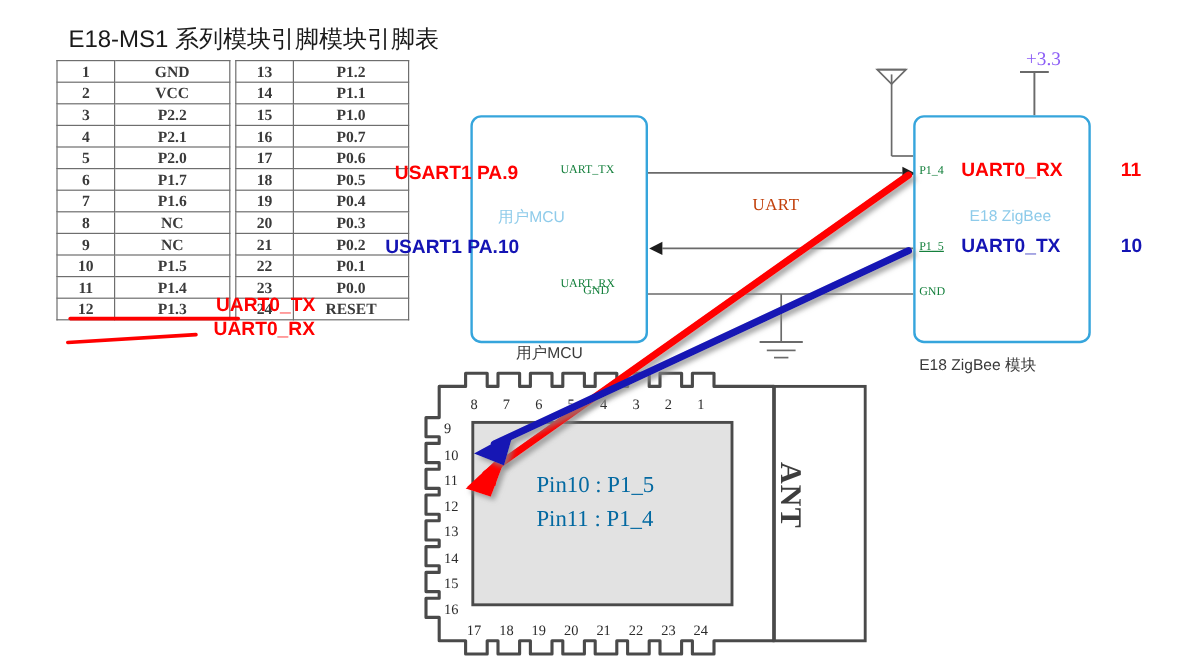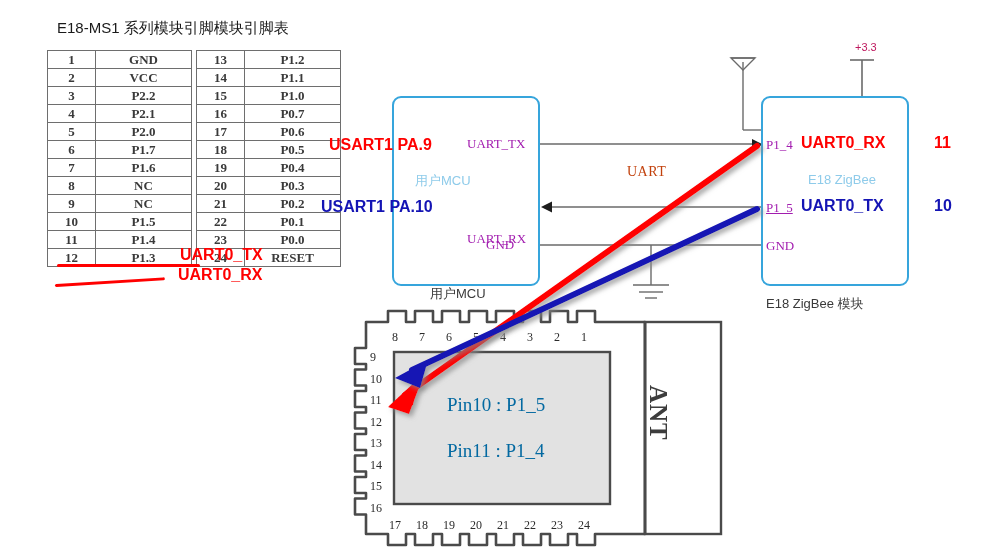--- a/index.html
+++ b/index.html
@@ -10,21 +10,21 @@
     font-family:"Liberation Sans", sans-serif;
     overflow:hidden;
     position:relative;
   }
   .stage{position:absolute;left:0;top:0;width:996px;height:548px;}
 
   
   #pin-table-title{
     position:absolute;left:57px;top:19px;
     font-family:"Liberation Sans", sans-serif;
-    font-size:15px;color:#1a1a1a;white-space:nowrap;
+    font-size:20px;color:#1a1a1a;white-space:nowrap;
   }
 
   
   .pin-table-wrap{position:absolute;left:47px;top:50px;display:flex;}
   table.pintab{
     border-collapse:collapse;
     font-family:"Liberation Serif", serif;
     font-weight:bold;
     font-size:13px;
     color:#3a3a3a;
@@ -93,21 +93,21 @@
     font-family:"Liberation Sans", sans-serif;
     font-size:13px;white-space:nowrap;
   }
   #mcu-caption{left:430px;top:285px;}
   #zig-caption{left:766px;top:295px;}
 
   
   .pin-lbl{
     position:absolute;
     font-family:"Liberation Serif", serif;
-    font-size:13px;color:#a21caf;white-space:nowrap;
+    font-size:10px;color:#15803d;white-space:nowrap;
   }
   #mcu-tx-pin{left:467px;top:136px;}
   #mcu-rx-pin{left:467px;top:199px;margin-top:32px;}
   #mcu-gnd-pin{left:486px;top:237px;}
   #zig-p14{left:766px;top:137px;}
   #zig-p15{left:766px;top:200px;text-decoration:underline;}
   #zig-gnd{left:766px;top:238px;}
 
   
   .zig-sig{
@@ -128,32 +128,32 @@
 
   
   #uart-bus-label{
     position:absolute;left:627px;top:164px;
     font-family:"Liberation Serif", serif;
     font-size:14px;color:#c2410c;letter-spacing:0.5px;
   }
   
   #vcc-label{
     position:absolute;left:855px;top:41px;
-    font-family:Liberation Sans, sans-serif;
-    font-size:11px;color:#be185d;
+    font-family:Liberation Serif, serif;
+    font-size:16px;color:#8b5cf6;
   }
 
   
   #pcb-pin-note-1,#pcb-pin-note-2{
     position:absolute;color:#0369a1;
     font-family:"Liberation Serif", serif;
     font-size:19px;white-space:nowrap;
   }
   #pcb-pin-note-1{left:447px;top:394px;}
-  #pcb-pin-note-2{left:447px;top:440px;text-align:center;}
+  #pcb-pin-note-2{left:447px;top:422px;text-align:center;}
 
   #ant-text{
     position:absolute;left:672px;top:385px;
     font-family:"Liberation Serif", serif;
     font-weight:bold;font-size:25px;color:#3d3d3d;
     letter-spacing:1px;
     transform:rotate(90deg);
     transform-origin:left top;
     white-space:nowrap;
   }

